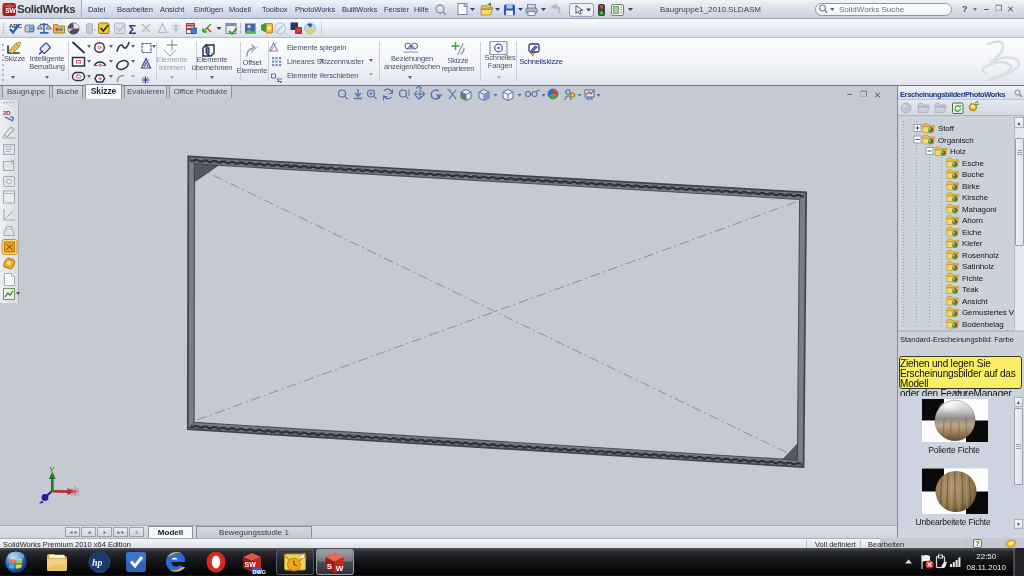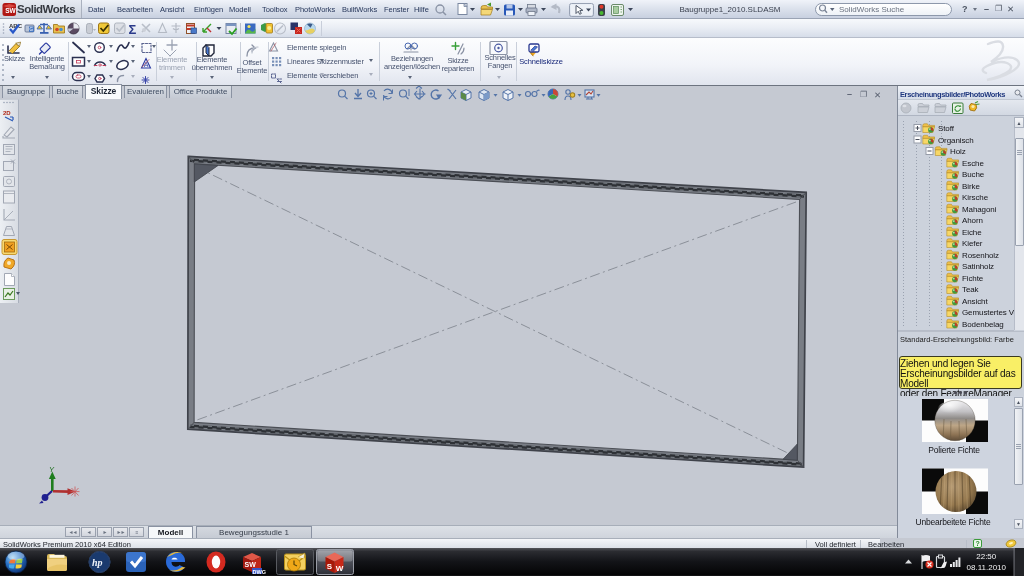--- a/index.html
+++ b/index.html
@@ -5,21 +5,21 @@
 *{margin:0;padding:0;box-sizing:border-box}
 html,body{width:1024px;height:576px;overflow:hidden}
 body{position:relative;font-family:"Liberation Sans",sans-serif;background:#c5c9d2;font-size:8px;color:#222}
 .abs{position:absolute}
 .t{position:absolute;white-space:nowrap}
 svg.abs{overflow:visible}
 #titlebar{left:0;top:0;width:1024px;height:19px;background:linear-gradient(#f0f3f9,#dbe1ec 50%,#c8d0e0);border-bottom:1px solid #9aa3b4}
 #logoblock{left:0;top:0;width:82px;height:18px;background:linear-gradient(#e6eaf1,#ccd2dd);border-right:1px solid #aab1bf}
 #swtext{left:17px;top:3px;font-size:11.5px;font-weight:bold;color:#35383f;letter-spacing:-0.5px}
 .menu{top:5px;font-size:7.5px;color:#26365a;letter-spacing:-0.05px}
-#doctitle{left:660px;top:5px;width:140px;text-align:center;font-size:8px;color:#3c4250}
+#doctitle{left:660px;top:5px;width:140px;font-size:8px;color:#3c4250}
 #searchpill{left:815px;top:2.5px;width:137px;height:13px;background:linear-gradient(#fff,#eef2f7);border:1px solid #8d98ab;border-radius:7px;font-size:8px;color:#6a7280;line-height:12px}
 .winbtn{top:4px;font-size:9px;color:#4a5260}
 #row2{left:0;top:19px;width:1024px;height:19px;background:linear-gradient(#f7f9fc,#e9edf4 50%,#d6dde9);border-bottom:1px solid #b6bdca}
 #ribbon{left:0;top:38px;width:1024px;height:48px;background:linear-gradient(#fcfdfe,#f2f4f9 55%,#e0e4ee)}
 #ribbonline{left:0;top:85px;width:1024px;height:1px;background:#6d7480;z-index:4}
 .rbt{position:absolute;text-align:center;font-size:7.5px;color:#46526e;line-height:8px;letter-spacing:-0.15px;white-space:nowrap}
 .rbg{color:#9ba3b3}
 .rsep{position:absolute;top:42px;width:1px;height:39px;background:#c9cfda}
 .darr{position:absolute;width:0;height:0;border-left:2.5px solid transparent;border-right:2.5px solid transparent;border-top:3px solid #5a6478}
 .garr{border-top-color:#a8aebc}

